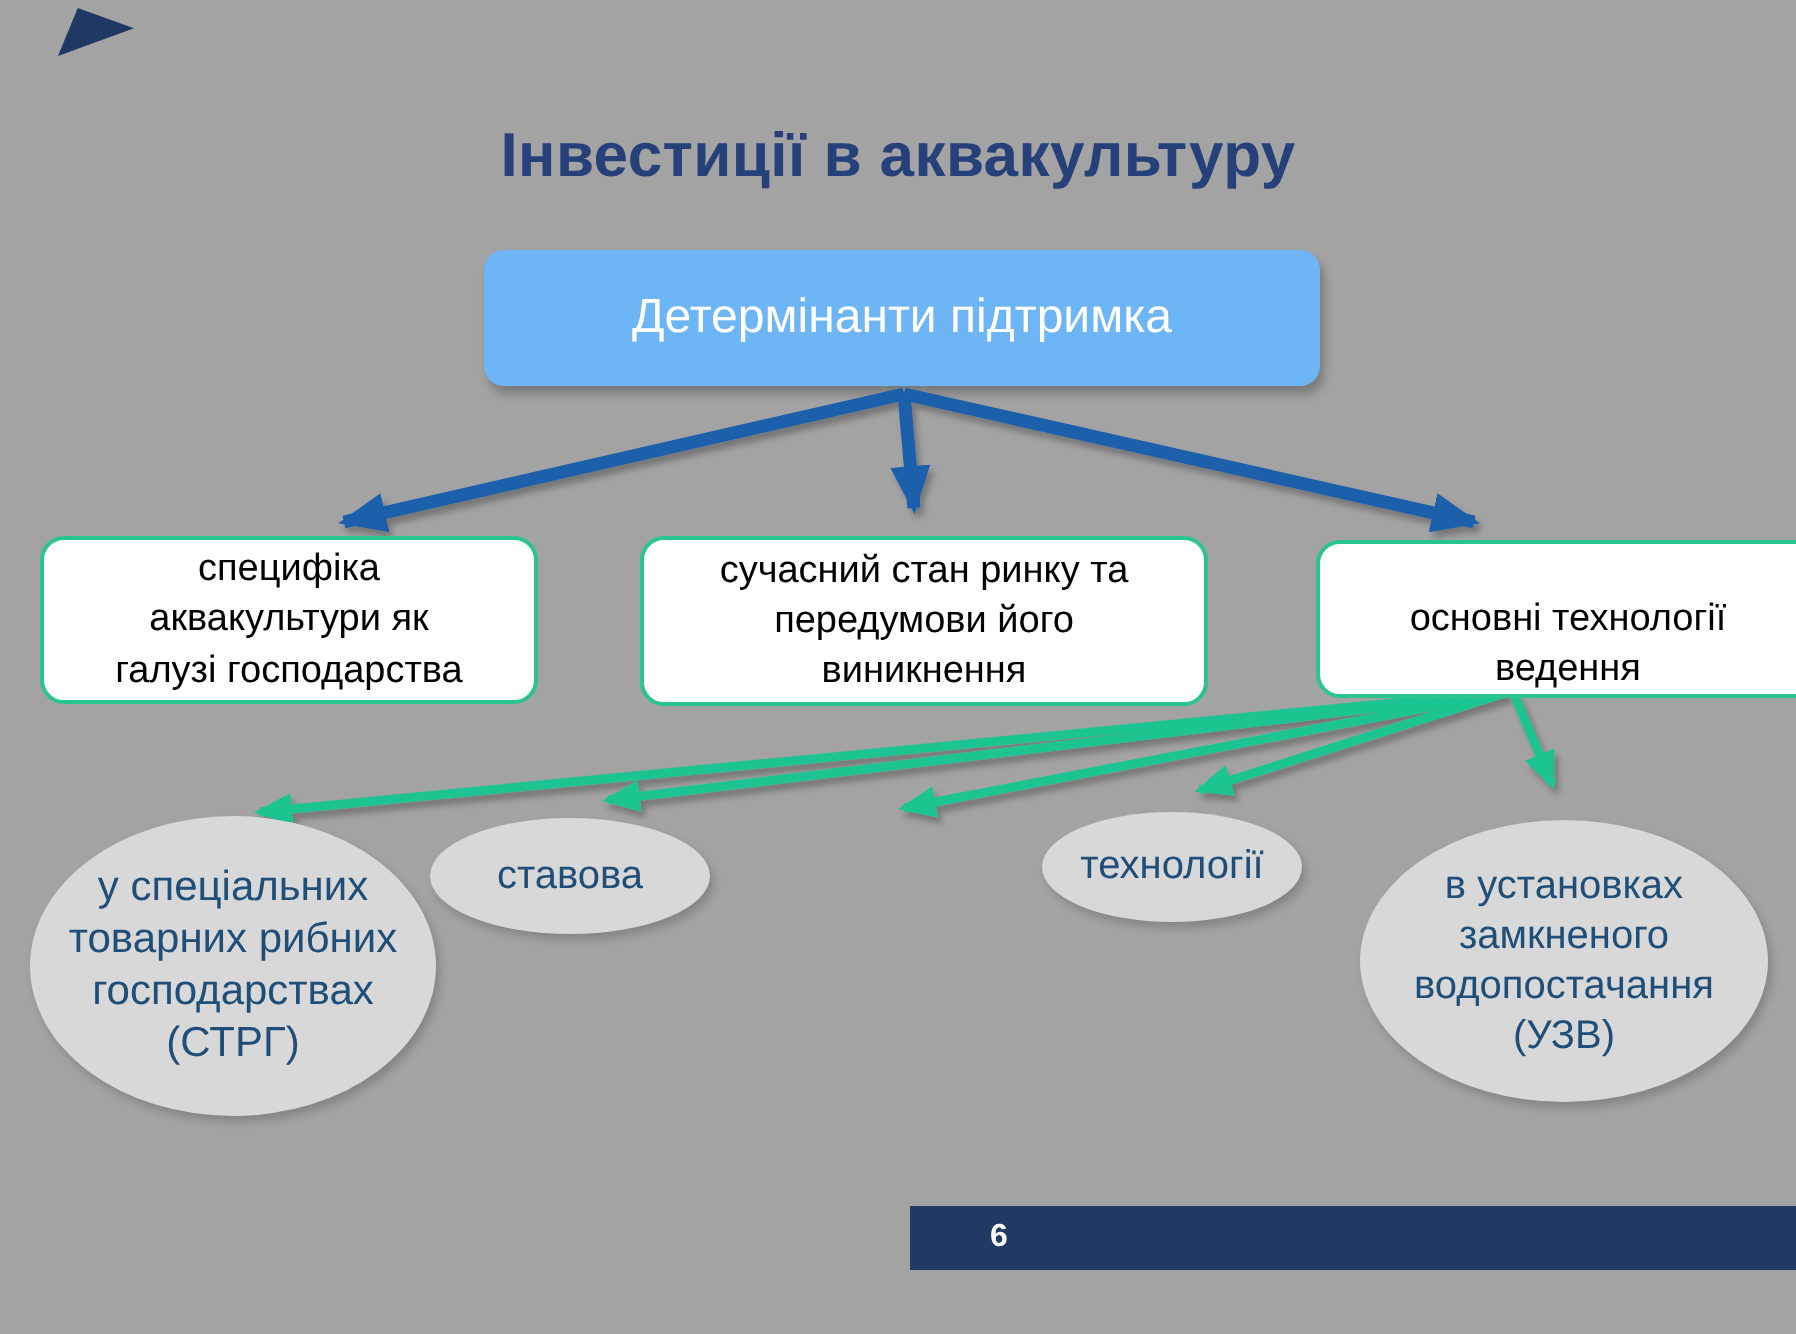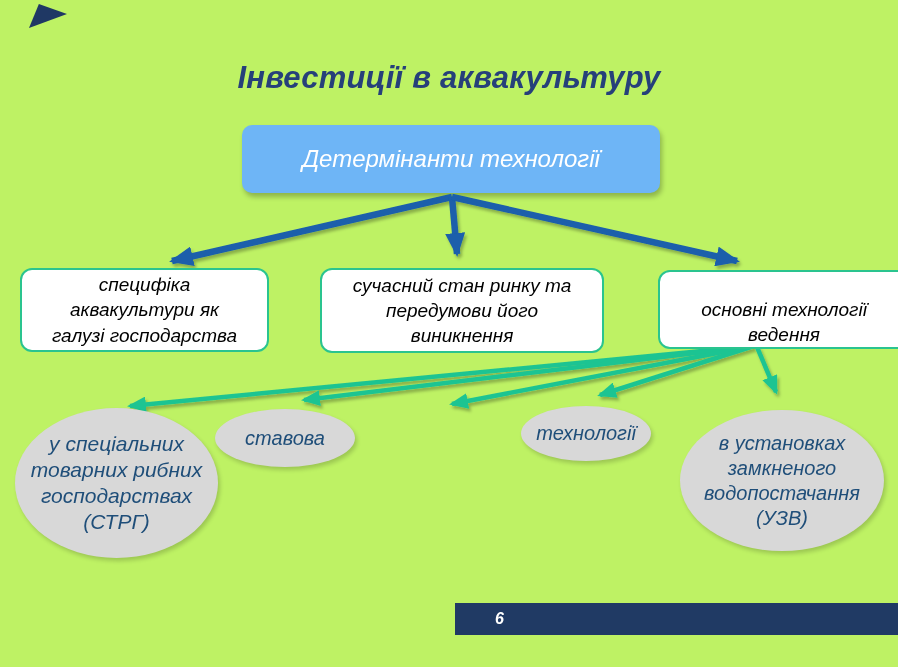--- a/index.html
+++ b/index.html
@@ -1,18 +1,18 @@
 <!DOCTYPE html>
 <html><head>
 <meta charset="utf-8">
 <style>
   html,body{margin:0;padding:0;background:#fff;}
   .slide{
-    position:relative;width:898px;height:667px;background:#bef264;
-    font-family:"Liberation Sans", sans-serif;overflow:hidden;font-style:italic;
+    position:relative;width:898px;height:667px;background:#a3a3a3;
+    font-family:"Liberation Sans", sans-serif;overflow:hidden;
   }
   
   .pointer-tri{
     position:absolute;left:29px;top:4px;width:38px;height:24px;
     background:#1F3864;
     clip-path:polygon(0% 100%, 26% 0%, 100% 42%);
   }
   .title{
     position:absolute;left:0;right:0;top:60px;margin:0 auto;width:520px;
     text-align:center;font-size:31px;font-weight:800;color:#26407A;
@@ -60,21 +60,21 @@
 </head>
 <body>
 
 <div class="slide">
 
   <div class="pointer-tri"></div>
 
   <h1 class="title">Інвестиції в аквакультуру</h1>
 
   <div class="root-box">
-    <span>Детермінанти технології</span>
+    <span>Детермінанти підтримка</span>
   </div>
 
   <svg class="connectors" width="898" height="667" viewBox="0 0 898 667" xmlns="http://www.w3.org/2000/svg">
     <defs>
       <marker id="arrB" markerUnits="userSpaceOnUse" markerWidth="24" markerHeight="20" viewBox="0 0 24 20" refX="21" refY="10" orient="auto">
         <path d="M0,0 L24,10 L0,20 Z" fill="#1A5FAB"></path>
       </marker>
       <marker id="arrG" markerUnits="userSpaceOnUse" markerWidth="19" markerHeight="16" viewBox="0 0 19 16" refX="16" refY="8" orient="auto">
         <path d="M0,0 L19,8 L0,16 Z" fill="#1FC492"></path>
       </marker>

